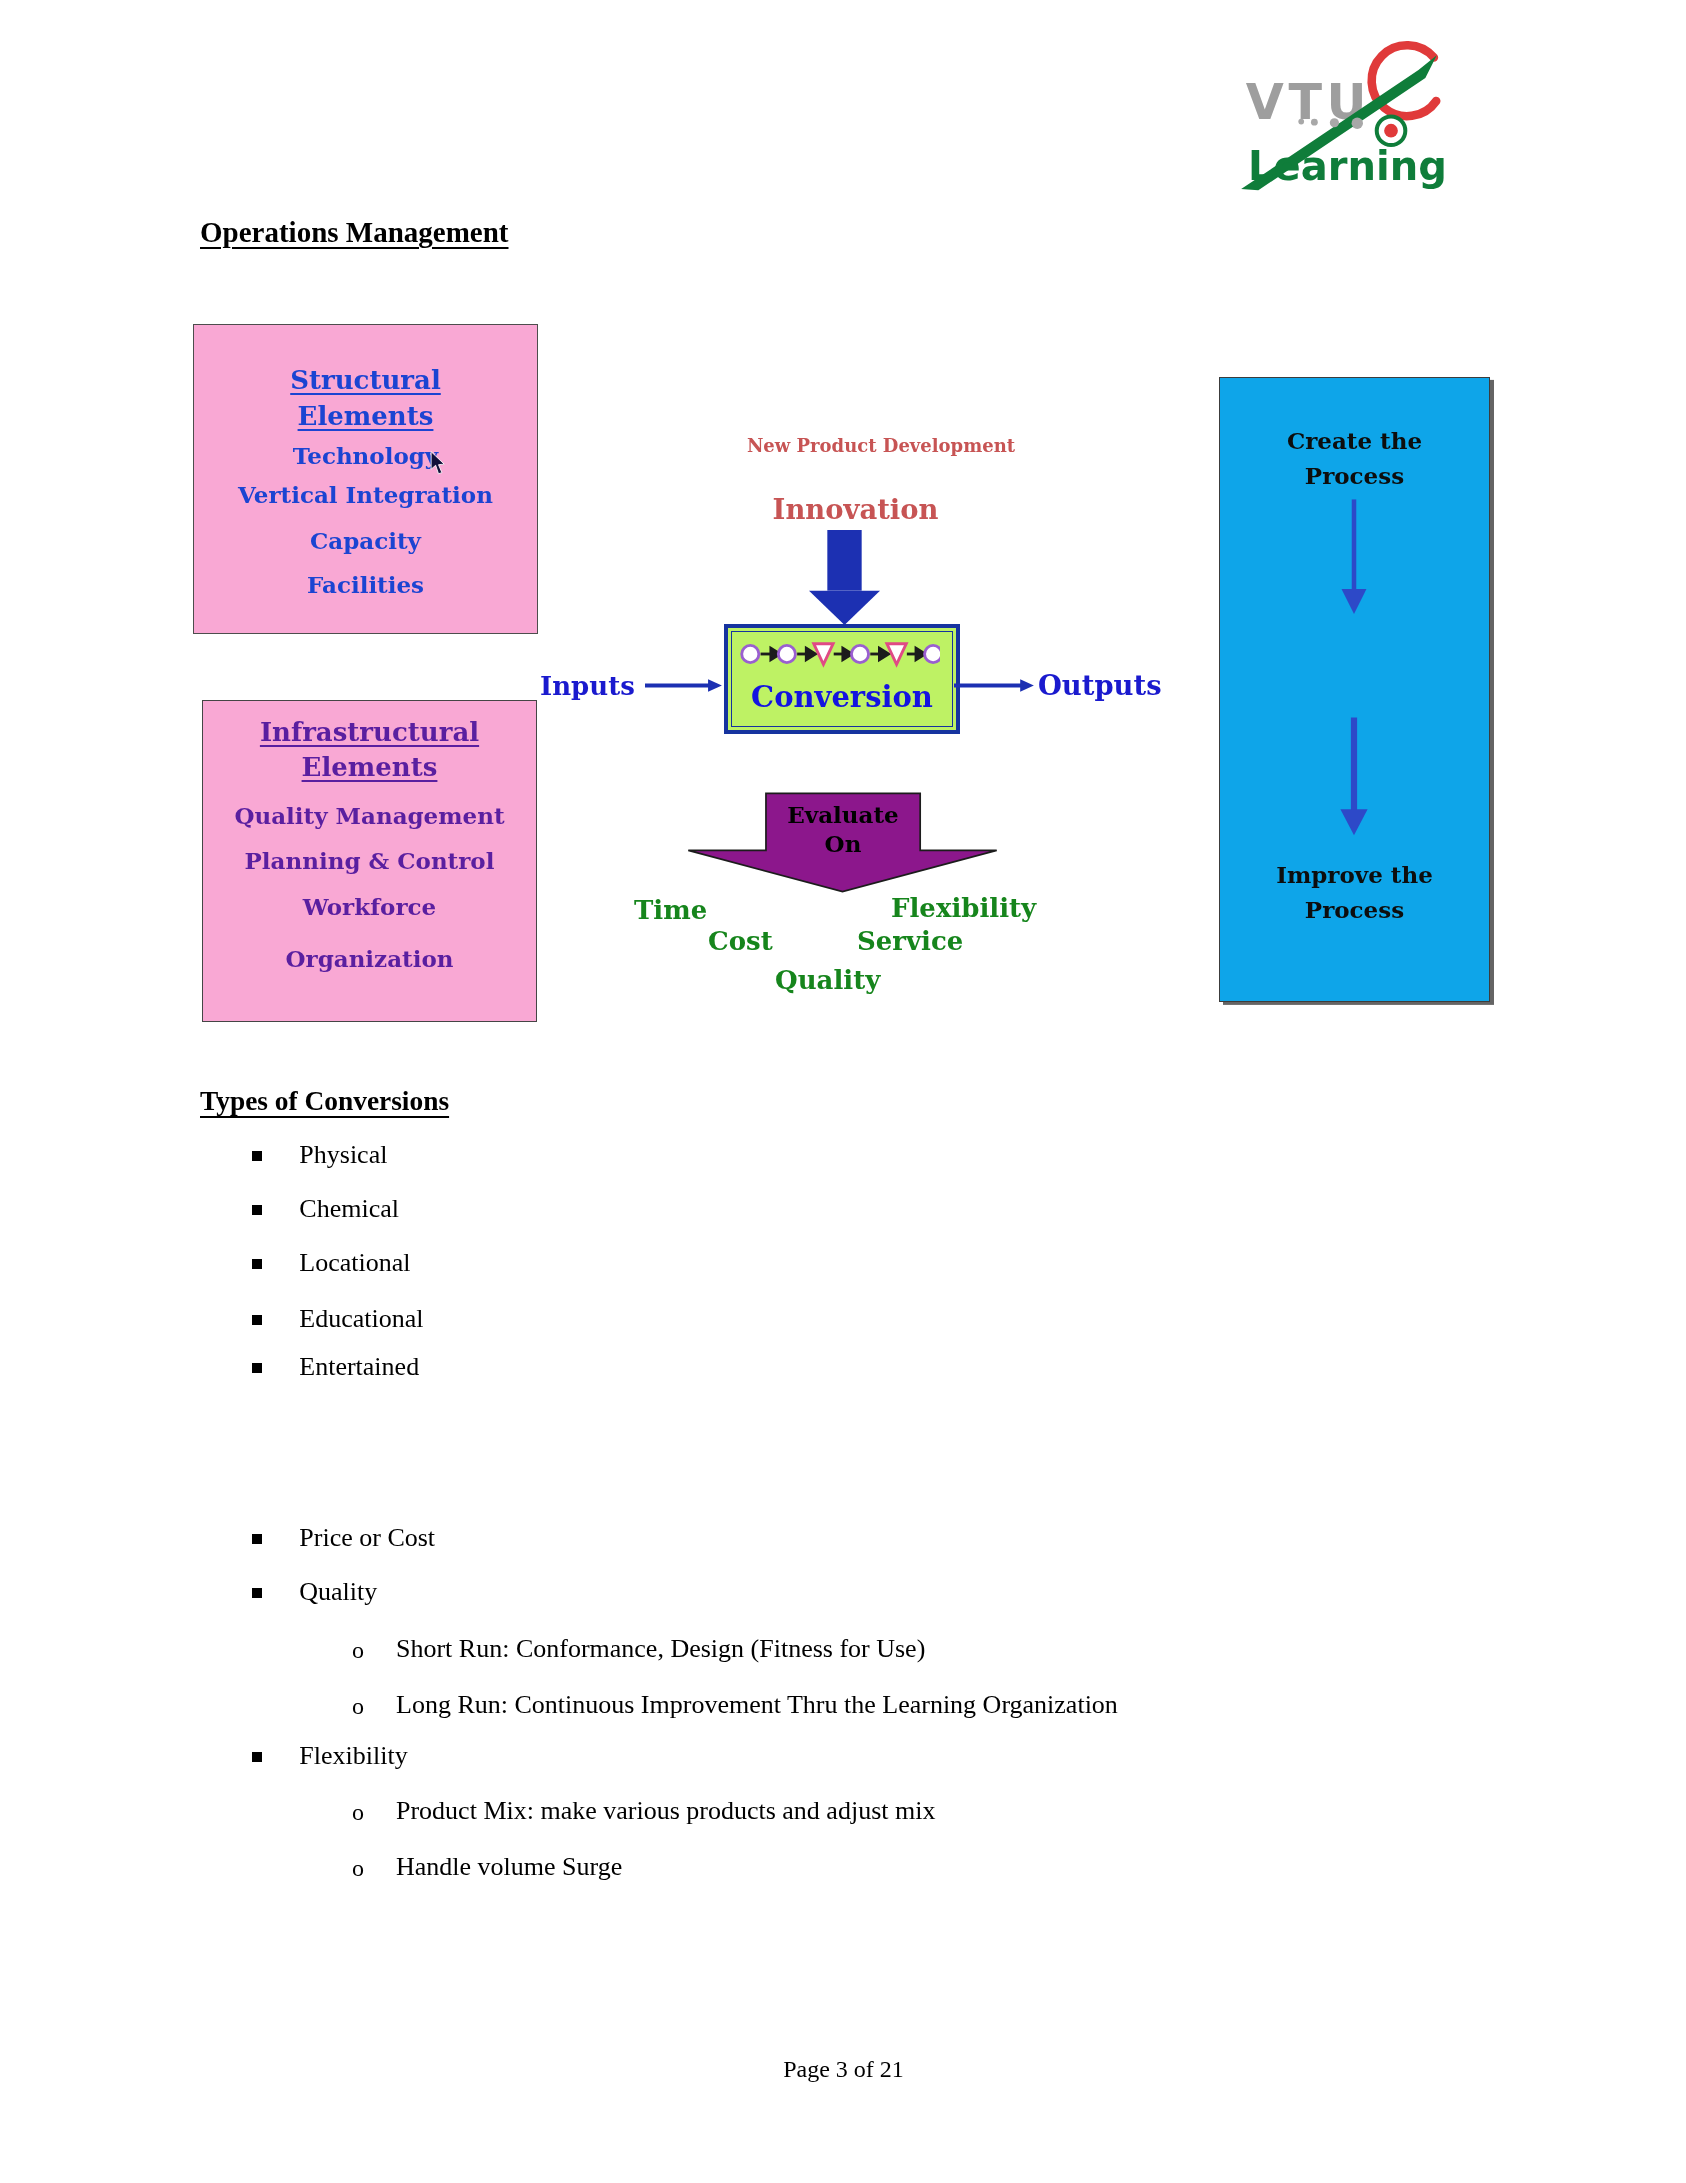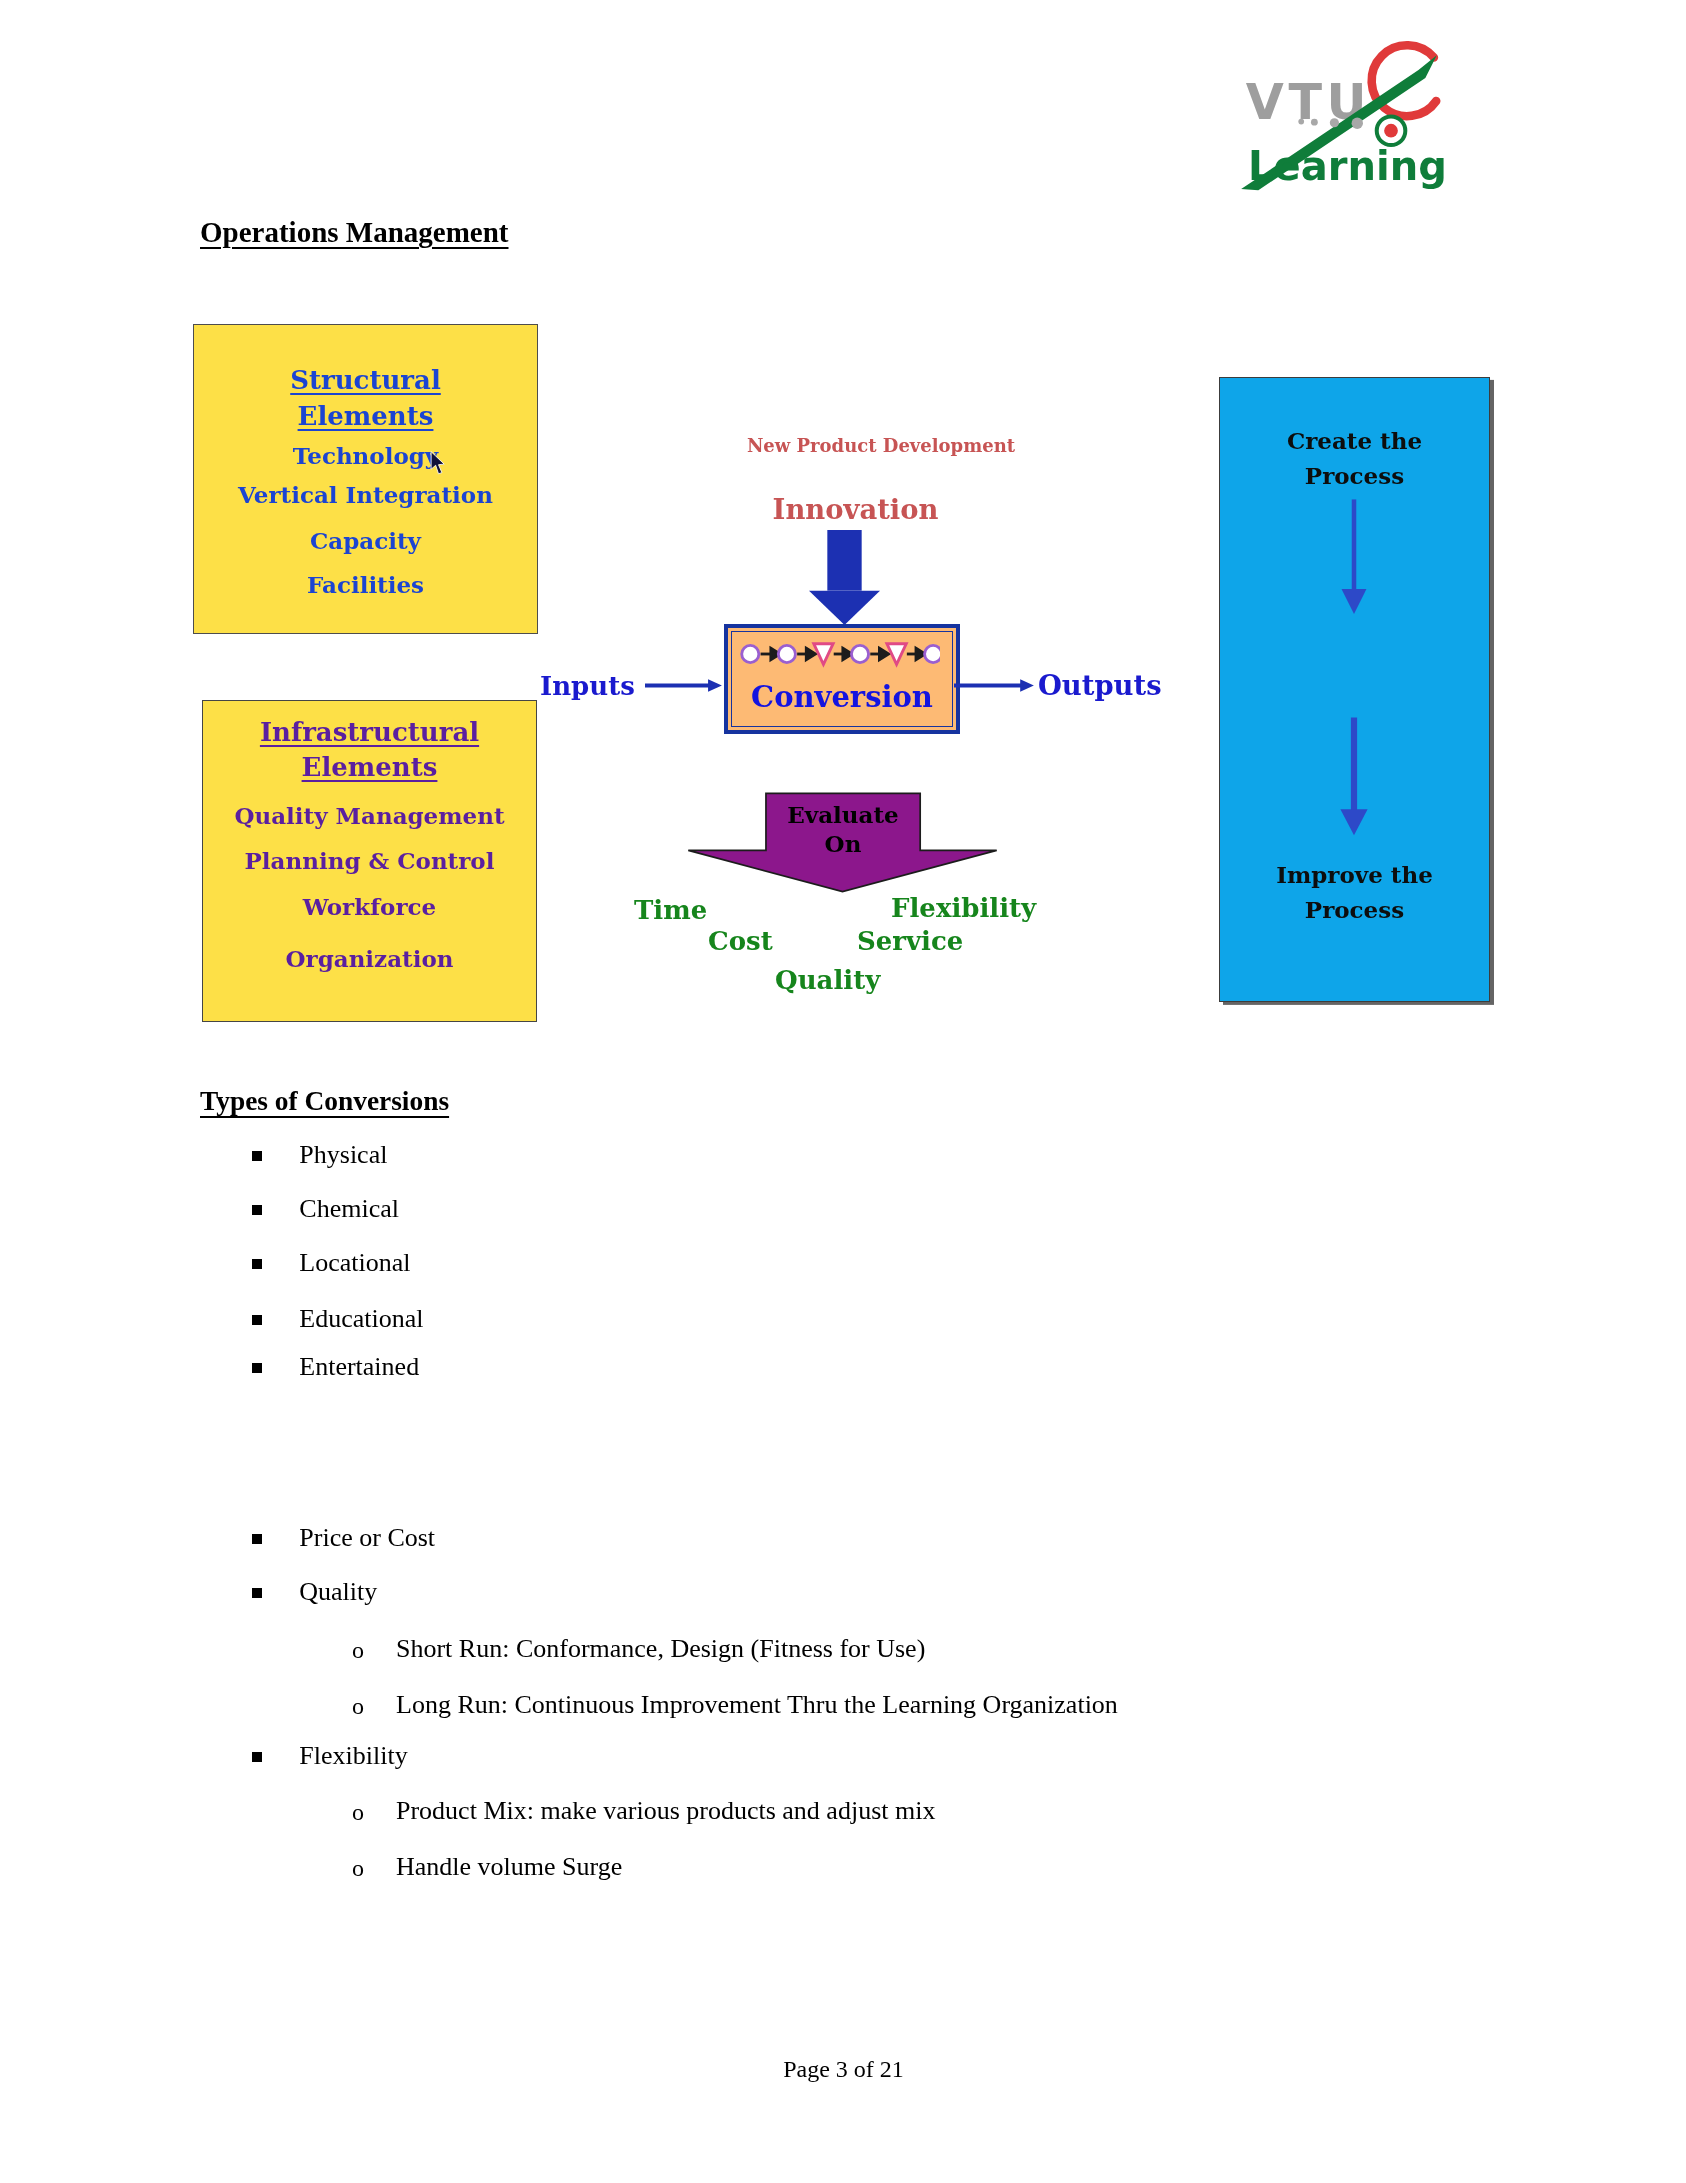--- a/index.html
+++ b/index.html
@@ -7,36 +7,36 @@
         font-family:"Liberation Serif", serif;color:#000;}
   .abs{position:absolute;}
 
   
   .doc-title{font-size:29px;font-weight:bold;text-decoration:underline;
              text-decoration-thickness:2.3px;text-underline-offset:5.1px;white-space:nowrap;}
   .sec-heading{font-size:27.4px;font-weight:bold;text-decoration:underline;
                text-decoration-thickness:2.3px;text-underline-offset:5.7px;white-space:nowrap;}
 
   
-  .elem-box{background:#fde047;}
+  .elem-box{background:#f9a8d4;}
   .elem-box .row{position:absolute;left:0;width:100%;text-align:center;white-space:nowrap;
                  font-family:"DejaVu Serif", serif;font-weight:bold;}
   .structural-box{border:1.1px solid #4d4d4d;}
   .structural-box .row{color:#1b44d2;}
   .infrastructural-box{border:1.7px solid #454545;margin-top:32px;}
   .infrastructural-box .row{color:#5a1fa0;}
   .box-head{font-size:26px;text-decoration:underline;text-decoration-thickness:1.7px;text-underline-offset:4px;}
   .box-item{font-size:23px;}
 
   .slab{font-family:"DejaVu Serif", serif;font-weight:bold;white-space:nowrap;}
   .red-label{color:#c75454;}
   .blue-label{color:#1a1ace;}
   .green-label{color:#16851c;}
 
-  .conversion-box{border:4.6px solid #16339f;background:#fdba74;}
+  .conversion-box{border:4.6px solid #16339f;background:#bef264;}
   .conversion-inner{position:absolute;inset:2.9px;border:1.7px solid #16339f;}
   .conversion-text{position:absolute;left:0;top:48px;width:100%;text-align:center;
                    font-family:"DejaVu Serif", serif;font-weight:bold;font-size:29px;color:#1414e0;}
 
   .process-box{background:#0ea5e9;border:1.1px solid #3c3c3c;box-shadow:4px 2.9px 0 #646464;}
   .process-step{position:absolute;left:26px;width:217px;text-align:center;
                 font-family:"DejaVu Serif", serif;font-weight:bold;font-size:23px;
                 line-height:35px;color:#0d0d0d;}
 
   .eval-text{position:absolute;width:172px;text-align:center;font-family:"DejaVu Serif", serif;

